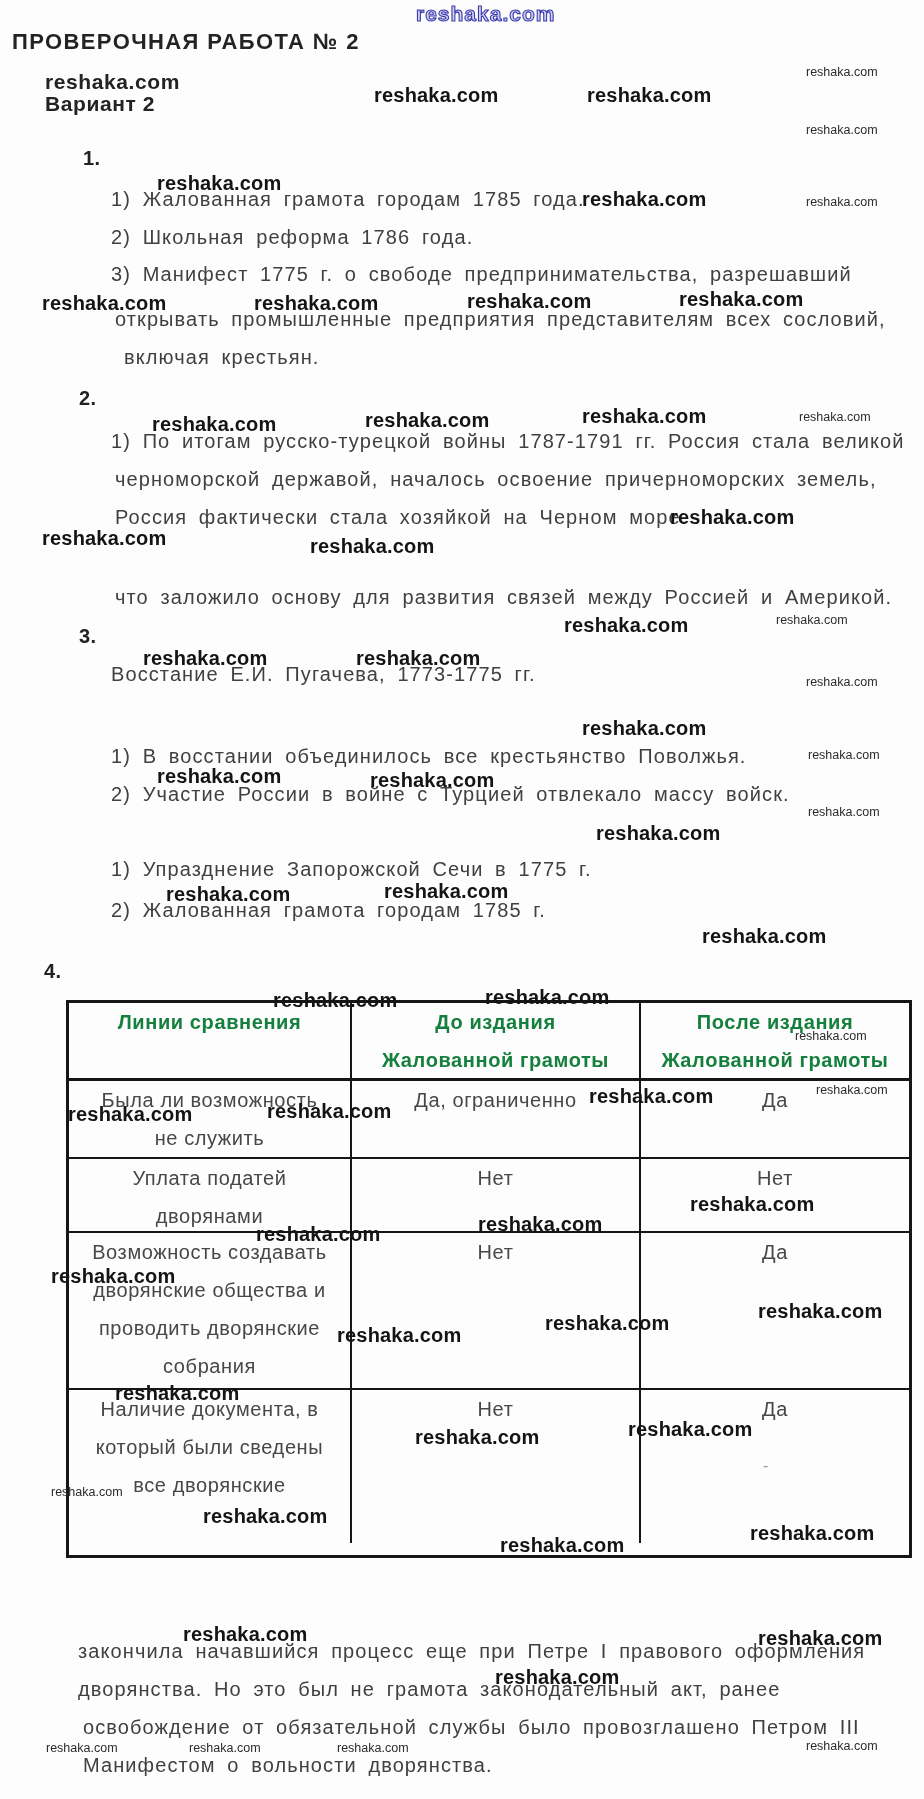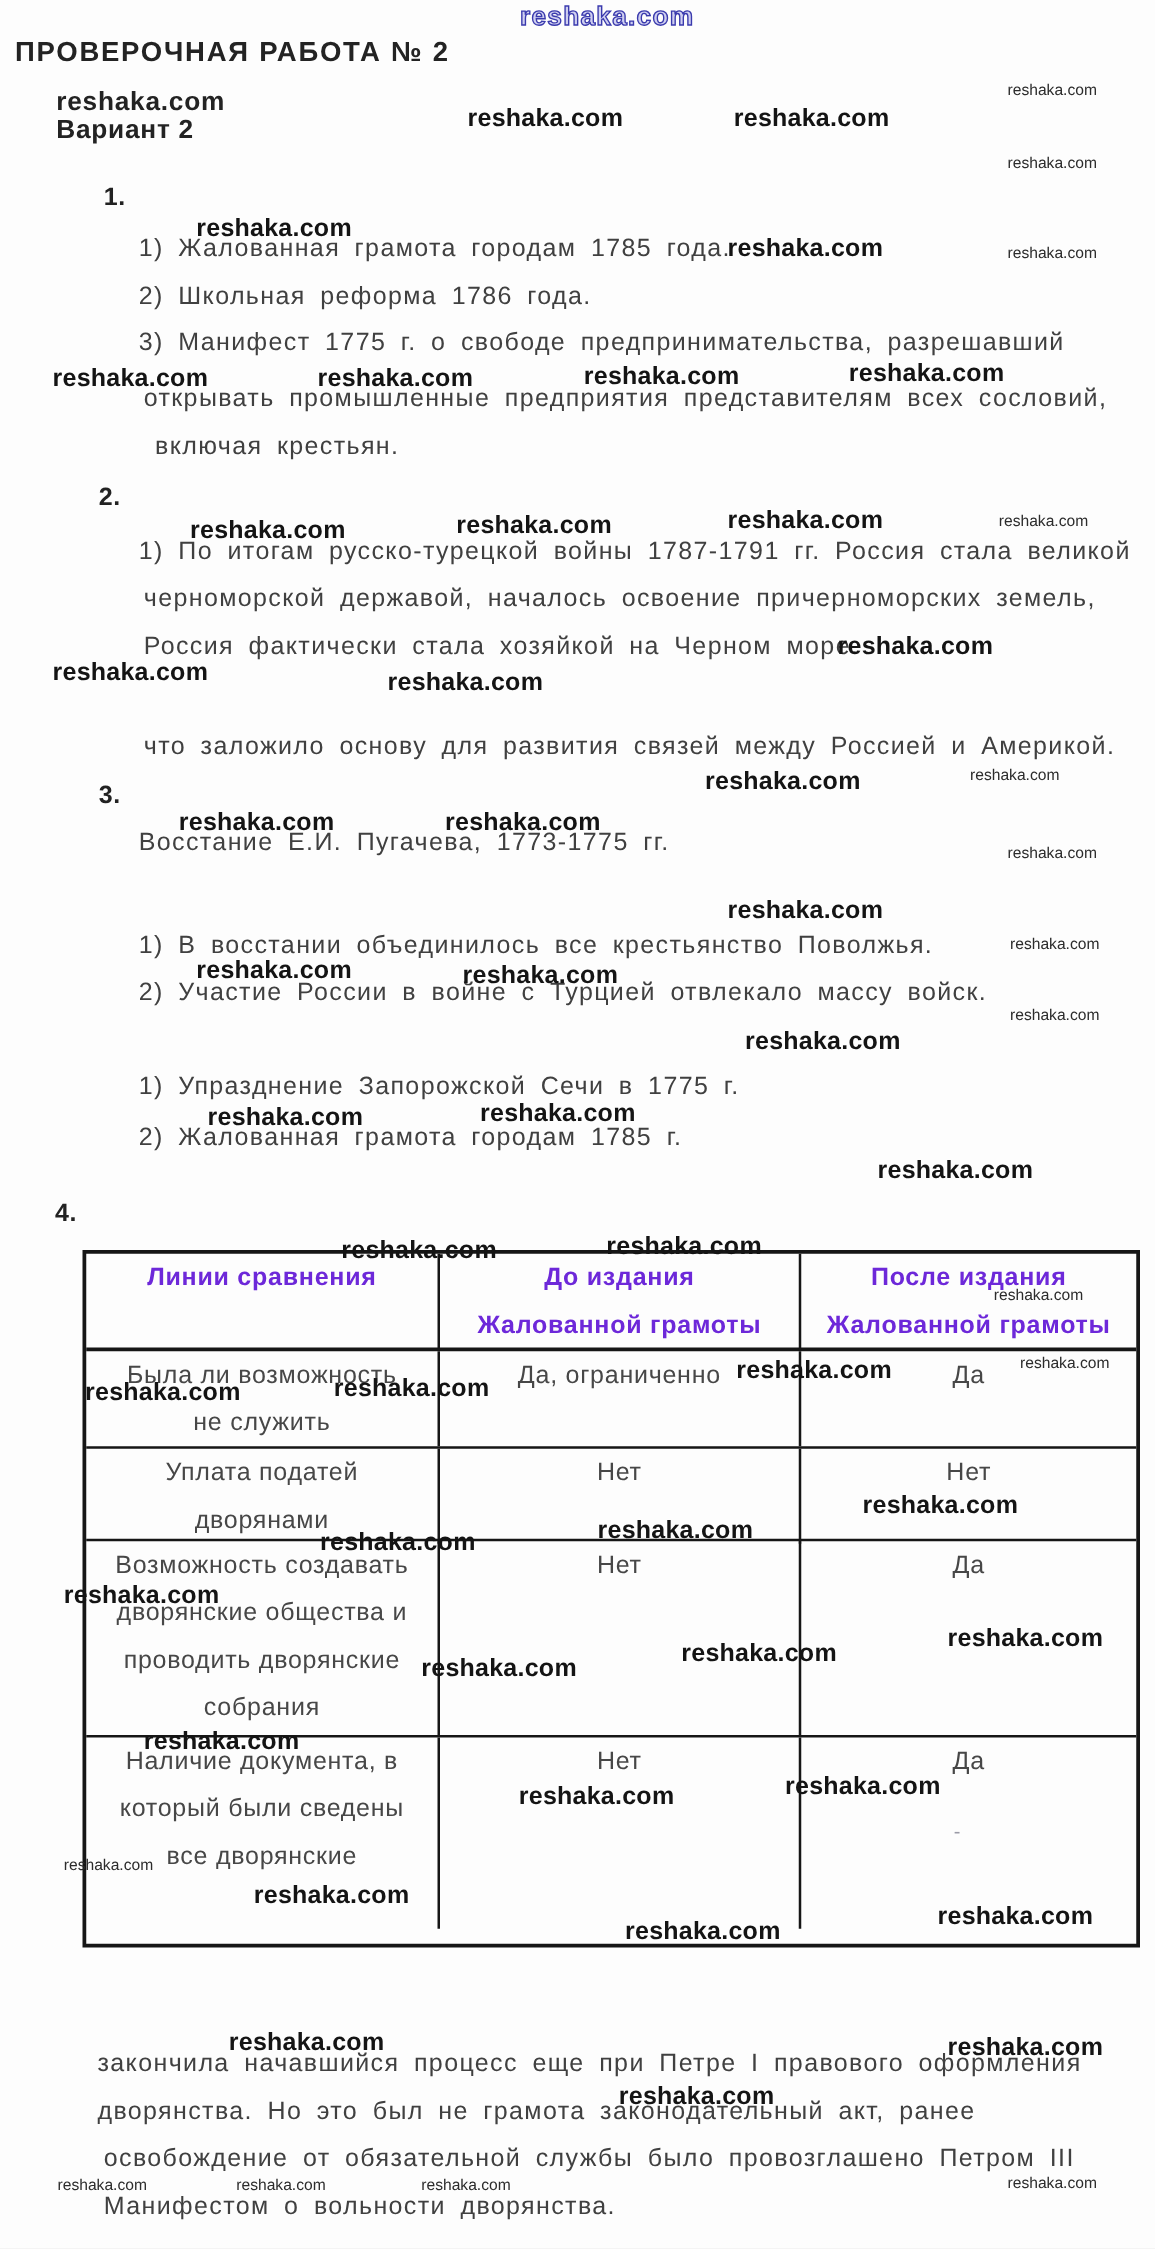--- a/index.html
+++ b/index.html
@@ -17,21 +17,21 @@
       color:rgba(120,120,215,.35);-webkit-text-stroke:1.1px #3a3aad;letter-spacing:1px}
   .cmp{position:absolute;left:66px;top:1000px;width:846px;height:558px;
        border:3px solid #161616;box-sizing:border-box;background:transparent}
   .trow{display:grid;grid-template-columns:283px 289px 268px;box-sizing:border-box;
         border-bottom:2px solid #161616}
   .trow.head{border-bottom:3px solid #161616}
   .trow.last{border-bottom:none}
   .cell{box-sizing:border-box;text-align:center;font-size:20px;line-height:38px;
         letter-spacing:.6px;color:#474747}
   .cell.c1,.cell.c2{border-right:2px solid #161616}
-  .head .cell{font-weight:bold;color:#6d28d9}
+  .head .cell{font-weight:bold;color:#15803d}
   .u{text-decoration:underline;text-underline-offset:3px}
   .dash{position:absolute;color:#9a9aa6;font-size:16px;line-height:1}
 </style>
 </head>
 <body>
 
 <div class="page">
 
   <span class="wmblue" style="left:416px;top:3px">reshaka.com</span>
 

